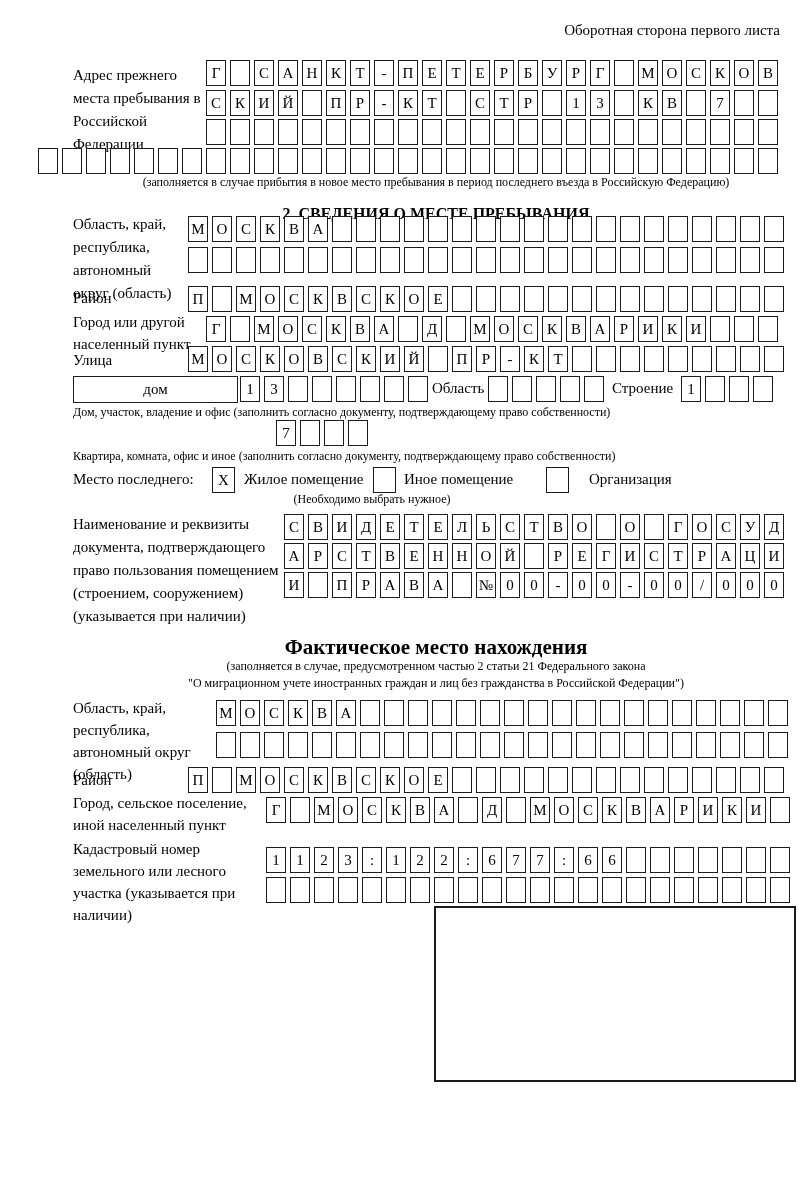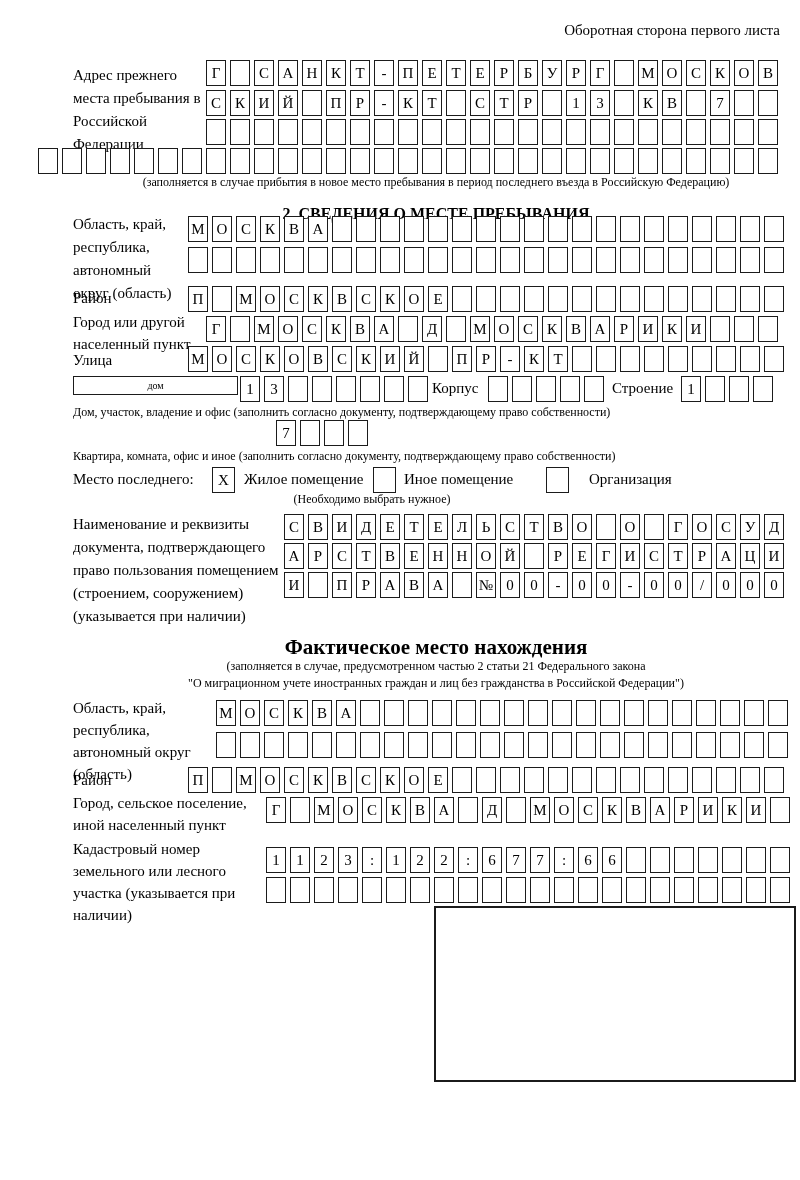--- a/index.html
+++ b/index.html
@@ -12,22 +12,22 @@
   .note{position:absolute; font-size:12px; white-space:nowrap;}
   .center{left:0; right:0; text-align:center; white-space:nowrap;}
   .title{position:absolute; left:0; right:0; text-align:center; font-weight:bold; font-size:16px;}
   .cellrow{position:absolute; display:flex; gap:4px;}
   .cell{
     box-sizing:border-box; flex:none; width:20px; height:26px;
     border:1.7px solid #1b1b1b; display:flex; align-items:center; justify-content:center;
     font-size:15px; background:#fff;
   }
   .widebox{
-    position:absolute; box-sizing:border-box; height:19px; border:1.8px solid #1b1b1b;
-    display:flex; align-items:center; justify-content:center; font-size:10px; background:#fff;
+    position:absolute; box-sizing:border-box; height:27px; border:1.8px solid #1b1b1b;
+    display:flex; align-items:center; justify-content:center; font-size:15px; background:#fff;
   }
   .chk{
     position:absolute; box-sizing:border-box; width:23px; height:26px; border:1.8px solid #1b1b1b;
     display:flex; align-items:center; justify-content:center; font-size:15px; background:#fff;
   }
   .stampbox{position:absolute; box-sizing:border-box; border:2px solid #1b1b1b; background:#fff;}
   .stampnote{position:absolute; font-size:14px; line-height:21px; text-align:center;}
 </style>
 </head>
 <body>
@@ -298,21 +298,21 @@
   <div class="cellrow" style="left:204px; top:376px;">
       <span class="cell">1</span>
       <span class="cell">3</span>
       <span class="cell"></span>
       <span class="cell"></span>
       <span class="cell"></span>
       <span class="cell"></span>
       <span class="cell"></span>
       <span class="cell"></span>
     </div>
-  <div class="lbl" style="left:396px; top:377px;">Корпус</div>
+  <div class="lbl" style="left:396px; top:377px;">Область</div>
   <div class="cellrow" style="left:452px; top:376px;">
       <span class="cell"></span>
       <span class="cell"></span>
       <span class="cell"></span>
       <span class="cell"></span>
       <span class="cell"></span>
     </div>
   <div class="lbl" style="left:576px; top:377px;">Строение</div>
   <div class="cellrow" style="left:645px; top:376px;">
       <span class="cell">1</span>

